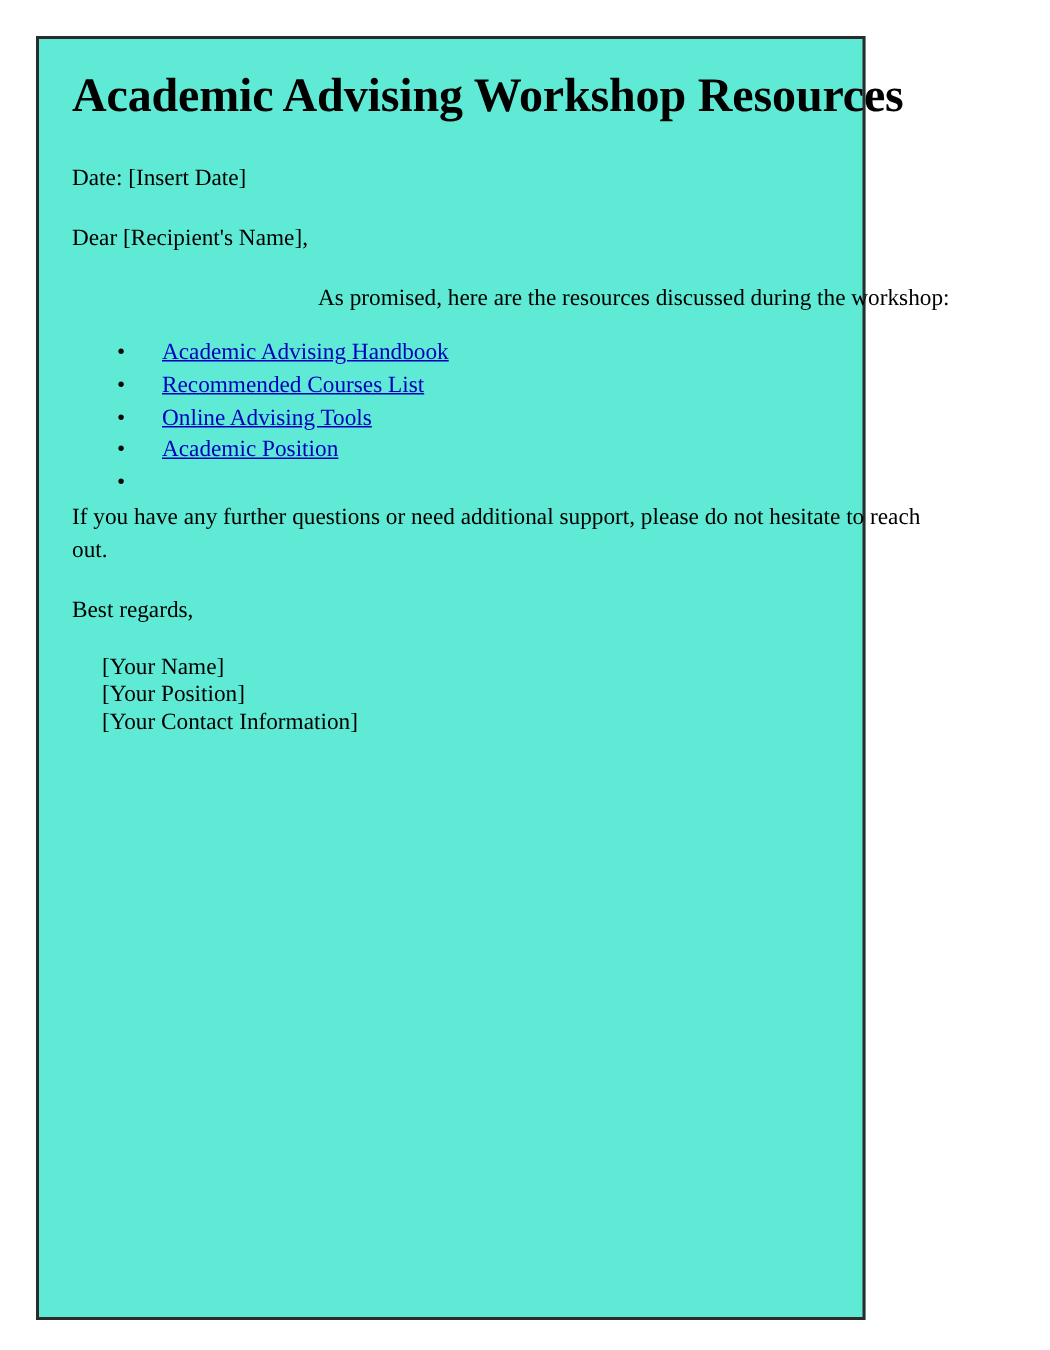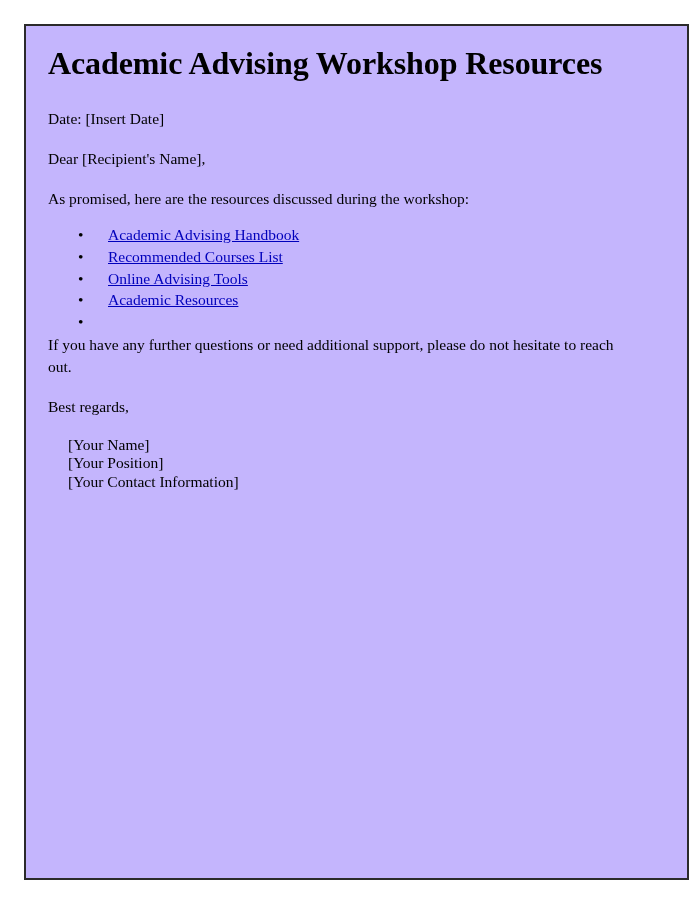--- a/index.html
+++ b/index.html
@@ -12,25 +12,25 @@
     height: 900px;
     font-family: "Liberation Serif", "DejaVu Serif", serif;
     color: #000000;
     overflow: hidden;
   }
 
   .page-frame {
     position: absolute;
     left: 24px;
     top: 24px;
-    width: 665px;
+    width: 553px;
     height: 856px;
     border: 2px solid #2b2b2b;
     box-sizing: border-box;
-    background: #c4b5fd;
+    background: #5eead4;
   }
 
   .page-content {
     position: absolute;
     left: 22px;
     top: 18px;
     width: 590px;
   }
 
   .doc-title {
@@ -46,20 +46,21 @@
   .doc-para {
     font-size: 15.5px;
     line-height: 1.42;
     margin: 12px 0 18px 0;
     color: #000000;
     max-width: 585px;
   }
 
   .doc-para.tight {
     margin-bottom: 16px;
+    text-align: right;
   }
 
   .resource-list {
     list-style: none;
     margin: 0 0 18px 0;
     padding: 0 0 0 30px;
   }
 
   .resource-item {
     position: relative;
@@ -121,21 +122,21 @@
       <li class="resource-item">
         <span class="bullet">•</span>
         <a class="resource-link">Recommended Courses List</a>
       </li>
       <li class="resource-item">
         <span class="bullet">•</span>
         <a class="resource-link">Online Advising Tools</a>
       </li>
       <li class="resource-item">
         <span class="bullet">•</span>
-        <a class="resource-link">Academic Resources</a>
+        <a class="resource-link">Academic Position</a>
       </li>
       <li class="resource-item">
         <span class="bullet">•</span>
       </li>
     </ul>
 
     <p class="doc-para">If you have any further questions or need additional support, please do not hesitate to reach out.</p>
 
     <p class="doc-para">Best regards,</p>
 

